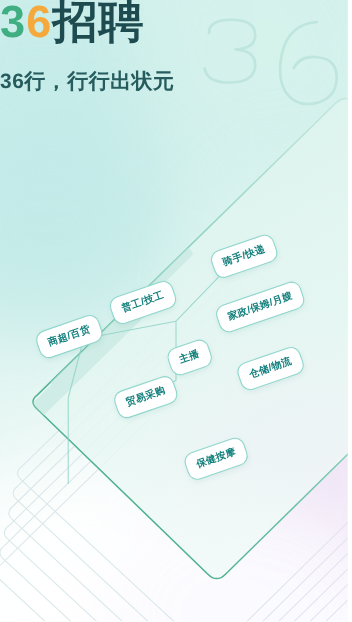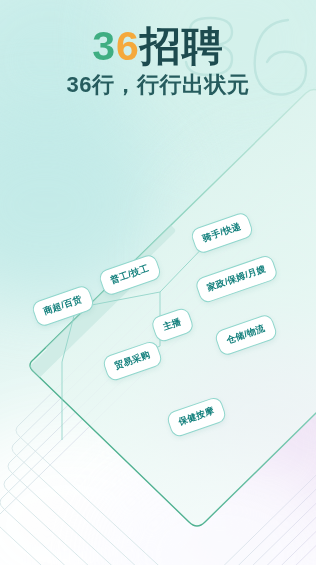--- a/index.html
+++ b/index.html
@@ -42,38 +42,36 @@
     width: 150px;
     height: 110px;
     pointer-events: none;
   }
   .watermark svg { display: block; width: 100%; height: 100%; overflow: visible; }
 
   
   .header {
     position: absolute;
     top: 0; left: 0; right: 0;
-    padding-top: 26px;
-    text-align: center;
     z-index: 6;
   }
   .brand {
     font-size: 41px;
     font-weight: bold;
     letter-spacing: 1px;
     line-height: 1;
     white-space: nowrap;
   }
   .brand .d3 { color: #3fae82; }
   .brand .d6 { color: #f5a93c; }
   .brand .cn { color: #1d4b4f; }
 
   .tagline {
-    margin-top: 3px;
-    font-size: 22px;
+    margin-top: 20px;
+    font-size: 19px;
     font-weight: bold;
     color: #265c5e;
     letter-spacing: .5px;
   }
 
   
   .stage {
     position: absolute;
     left: 0;
     top: 150px;

